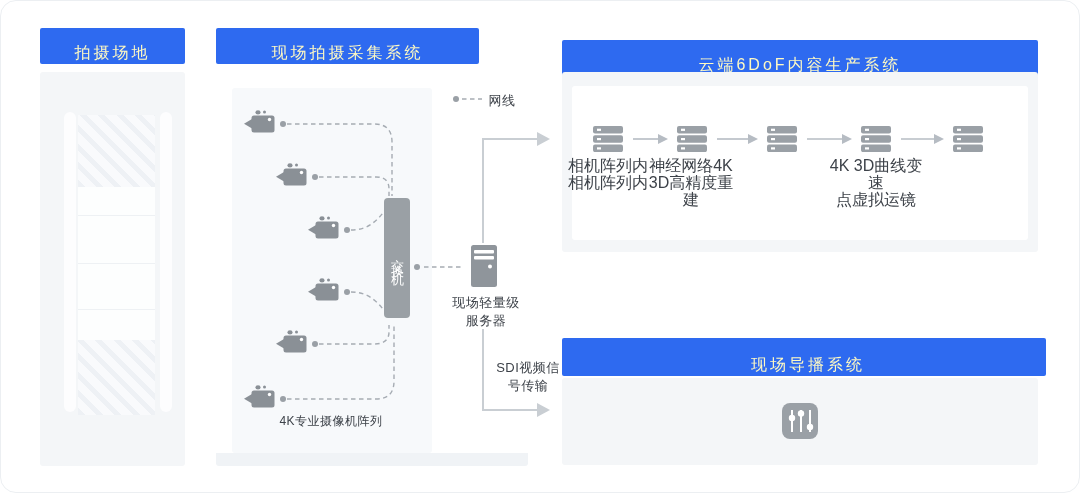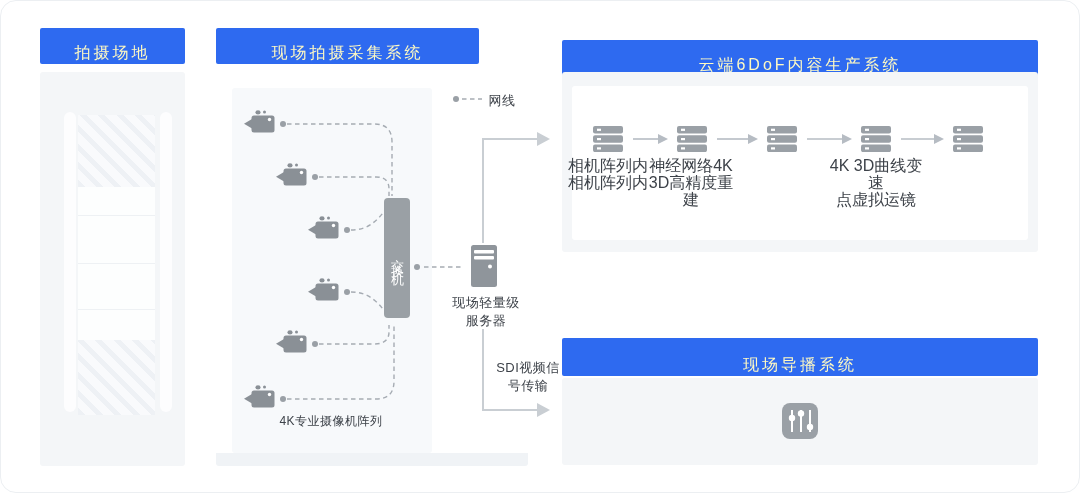--- a/index.html
+++ b/index.html
@@ -36,21 +36,21 @@
 
   <div class="hdr" style="left:40px;top:28px;width:145px;height:36px;">
     <span>拍摄场地</span>
   </div>
   <div class="hdr" style="left:216px;top:28px;width:263px;height:36px;">
     <span>现场拍摄采集系统</span>
   </div>
   <div class="hdr" style="left:562px;top:28px;width:476px;height:36px;margin-top:12px;">
     <span>云端6DoF内容生产系统</span>
   </div>
-  <div class="hdr" style="left:562px;top:338px;width:476px;height:38px;">
+  <div class="hdr" style="left:562px;top:338px;width:476px;height:38px;padding-left:8px;">
     <span>现场导播系统</span>
   </div>
 
   <div class="panel gray" style="left:40px;top:72px;width:145px;height:394px;">
     <div class="court-bar" style="left:24px;"></div>
     <div class="court-bar" style="left:120px;"></div>
     <div class="court-mid">
       <div class="hatch" style="height:72px;"></div>
       <div class="court-row" style="height:28px;border-top:none;"></div>
       <div class="court-row" style="height:47px;"></div>

